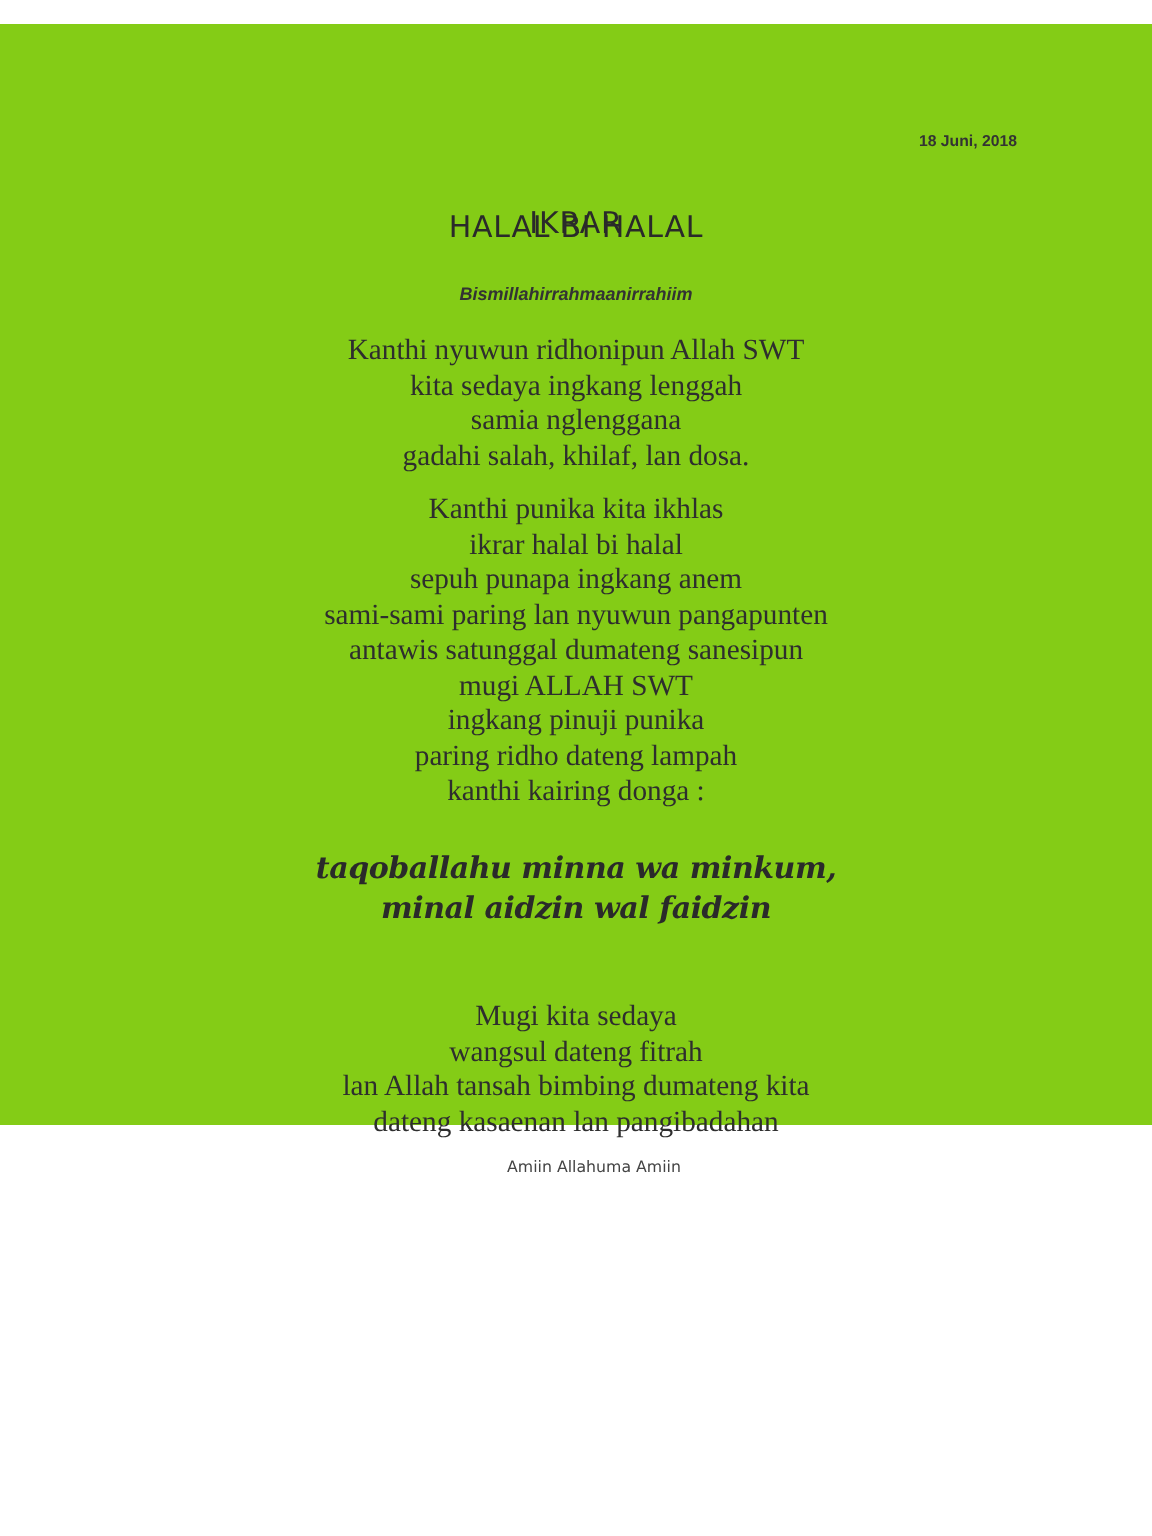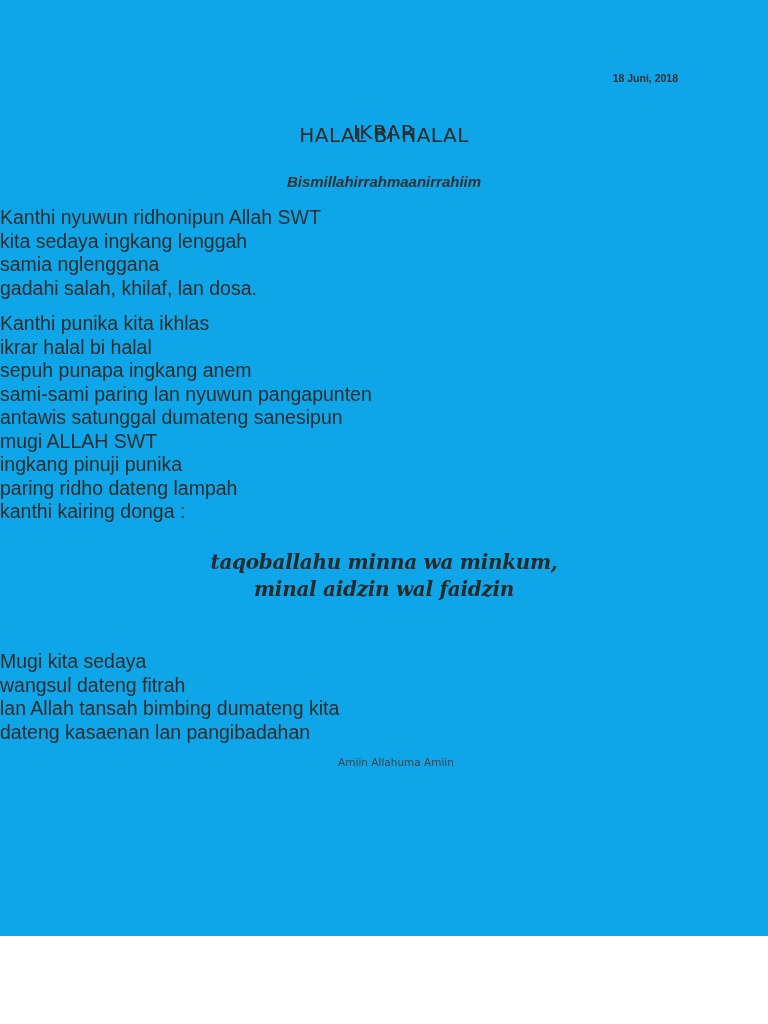--- a/index.html
+++ b/index.html
@@ -4,23 +4,23 @@
   <style>
     html, body { margin: 0; padding: 0; }
     body {
       width: 768px; height: 1024px;
       background: #ffffff;
       position: relative;
       overflow: hidden;
       color: #2b2b2b;
     }
     .page {
-      position: absolute; left: 0; top: 0;
-      width: 768px; height: 936px;
-      background: #0ea5e9;
+      position: absolute; left: 0; top: 16px;
+      width: 768px; height: 734px;
+      background: #84cc16;
     }
     .date {
       position: absolute;
       top: 72px; right: 90px;
       font-family: "Liberation Sans", sans-serif;
       font-size: 10.5px;
       font-weight: bold;
       color: #333;
     }
     .title {
@@ -33,29 +33,30 @@
       color: #2a2a2a;
       line-height: 26px;
     }
     .title.l1 { top: 96px; margin-top: 23px; }
     .title.l2 { top: 122px; }
     .bismillah {
       position: absolute;
       top: 173px; left: 0; width: 768px;
       text-align: center;
       font-family: "Liberation Sans", sans-serif;
-      font-size: 15px;
+      font-size: 12px;
       font-style: italic;
       font-weight: bold;
       color: #333;
     }
     .stanza {
       position: absolute;
       left: 0; width: 768px;
-      font-family: Liberation Sans, sans-serif;
+      text-align: center;
+      font-family: Liberation Serif, serif;
       font-size: 19.5px;
       line-height: 23.5px;
       color: #2e2e2e;
     }
     .stanza div { white-space: nowrap; }
     .s1 { top: 206px; }
     .s2 { top: 312px; }
     .prayer {
       position: absolute;
       top: 549px; left: 0; width: 768px;

